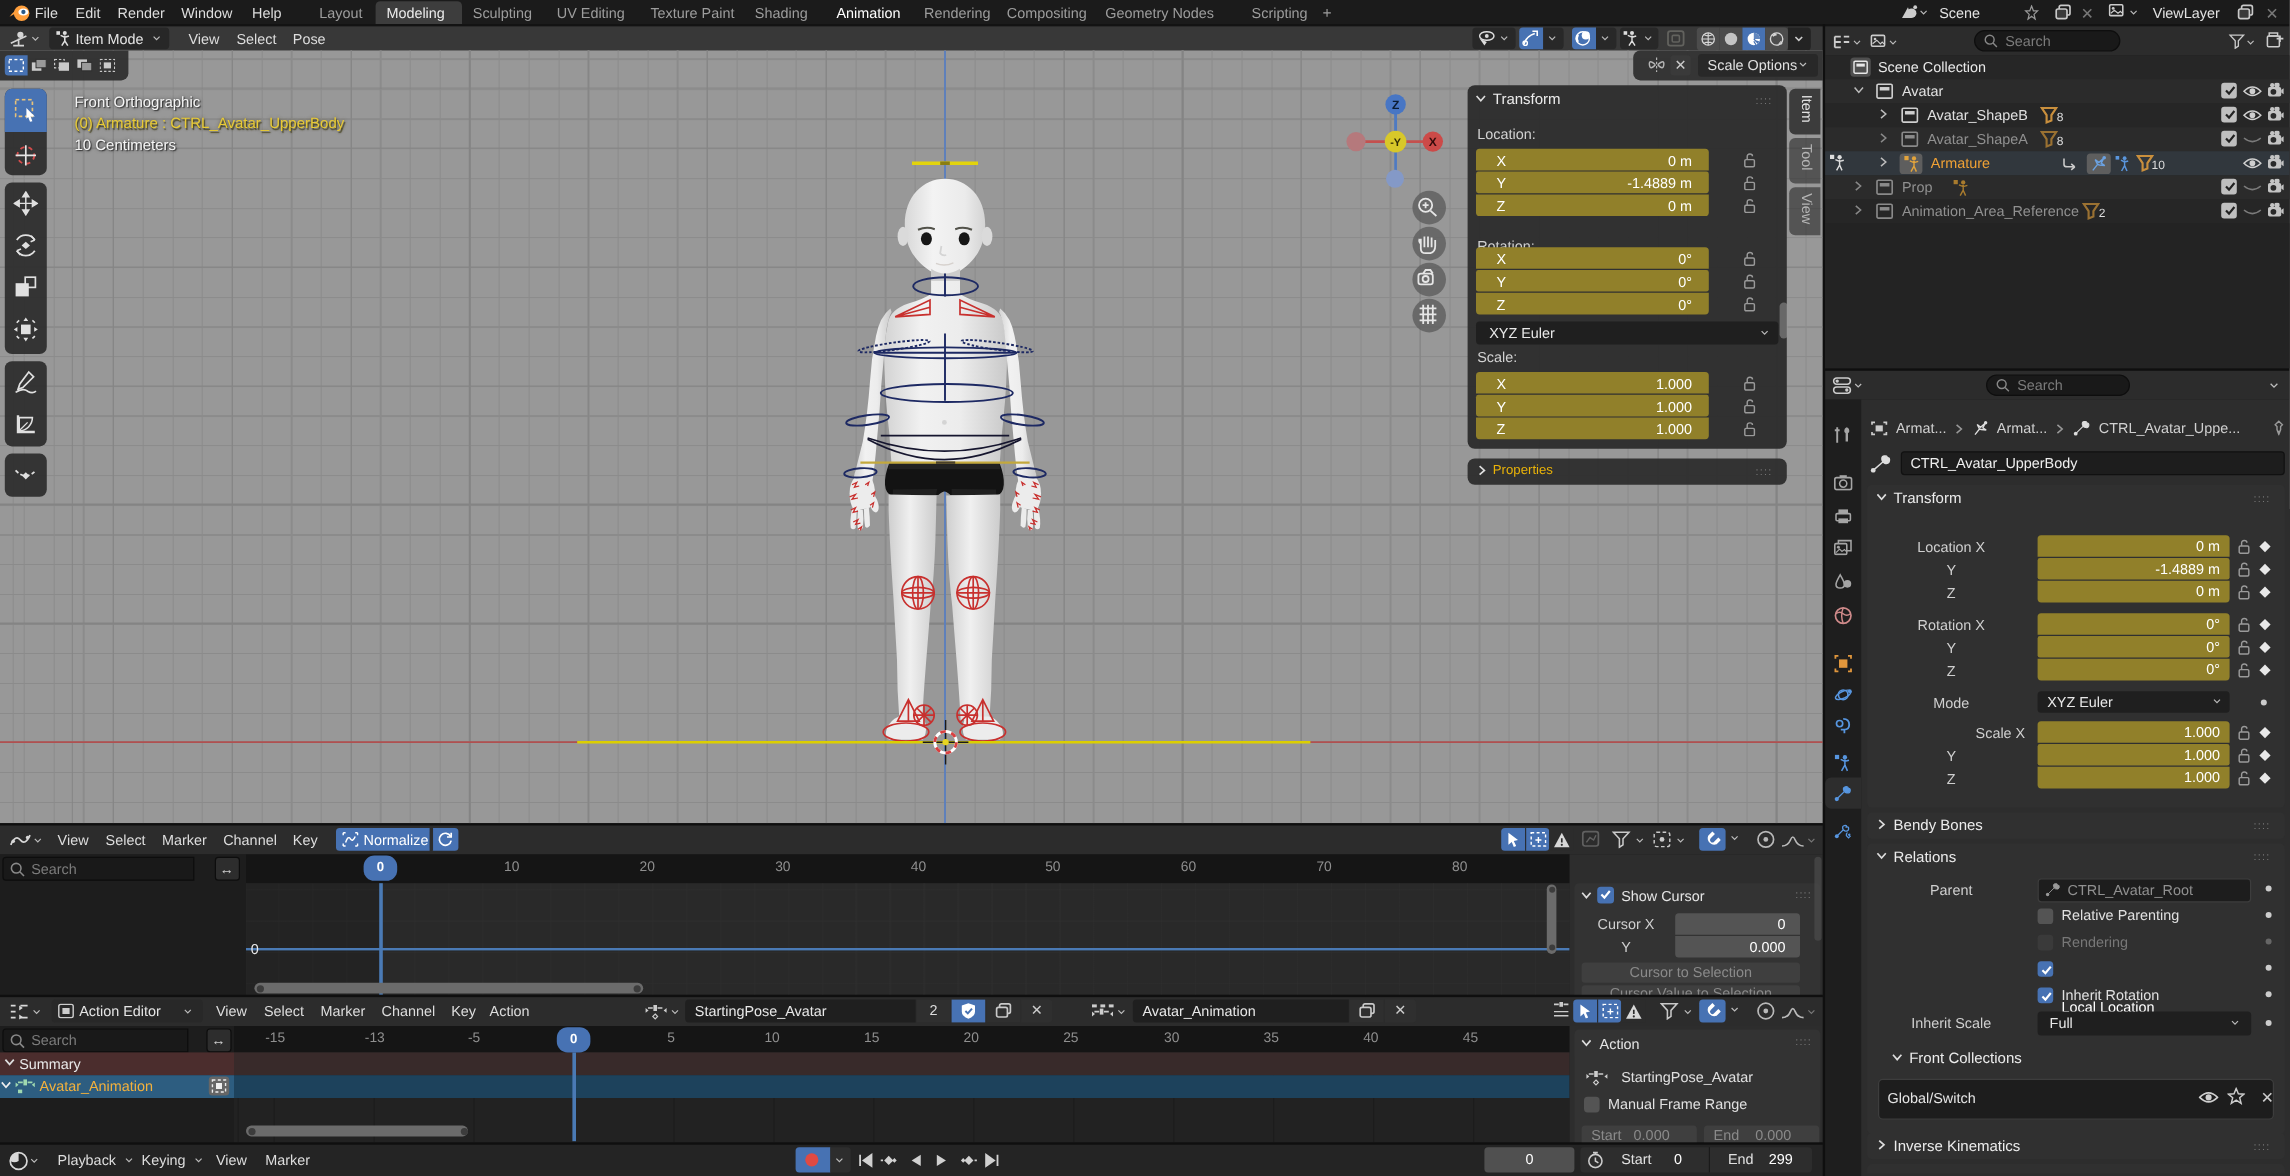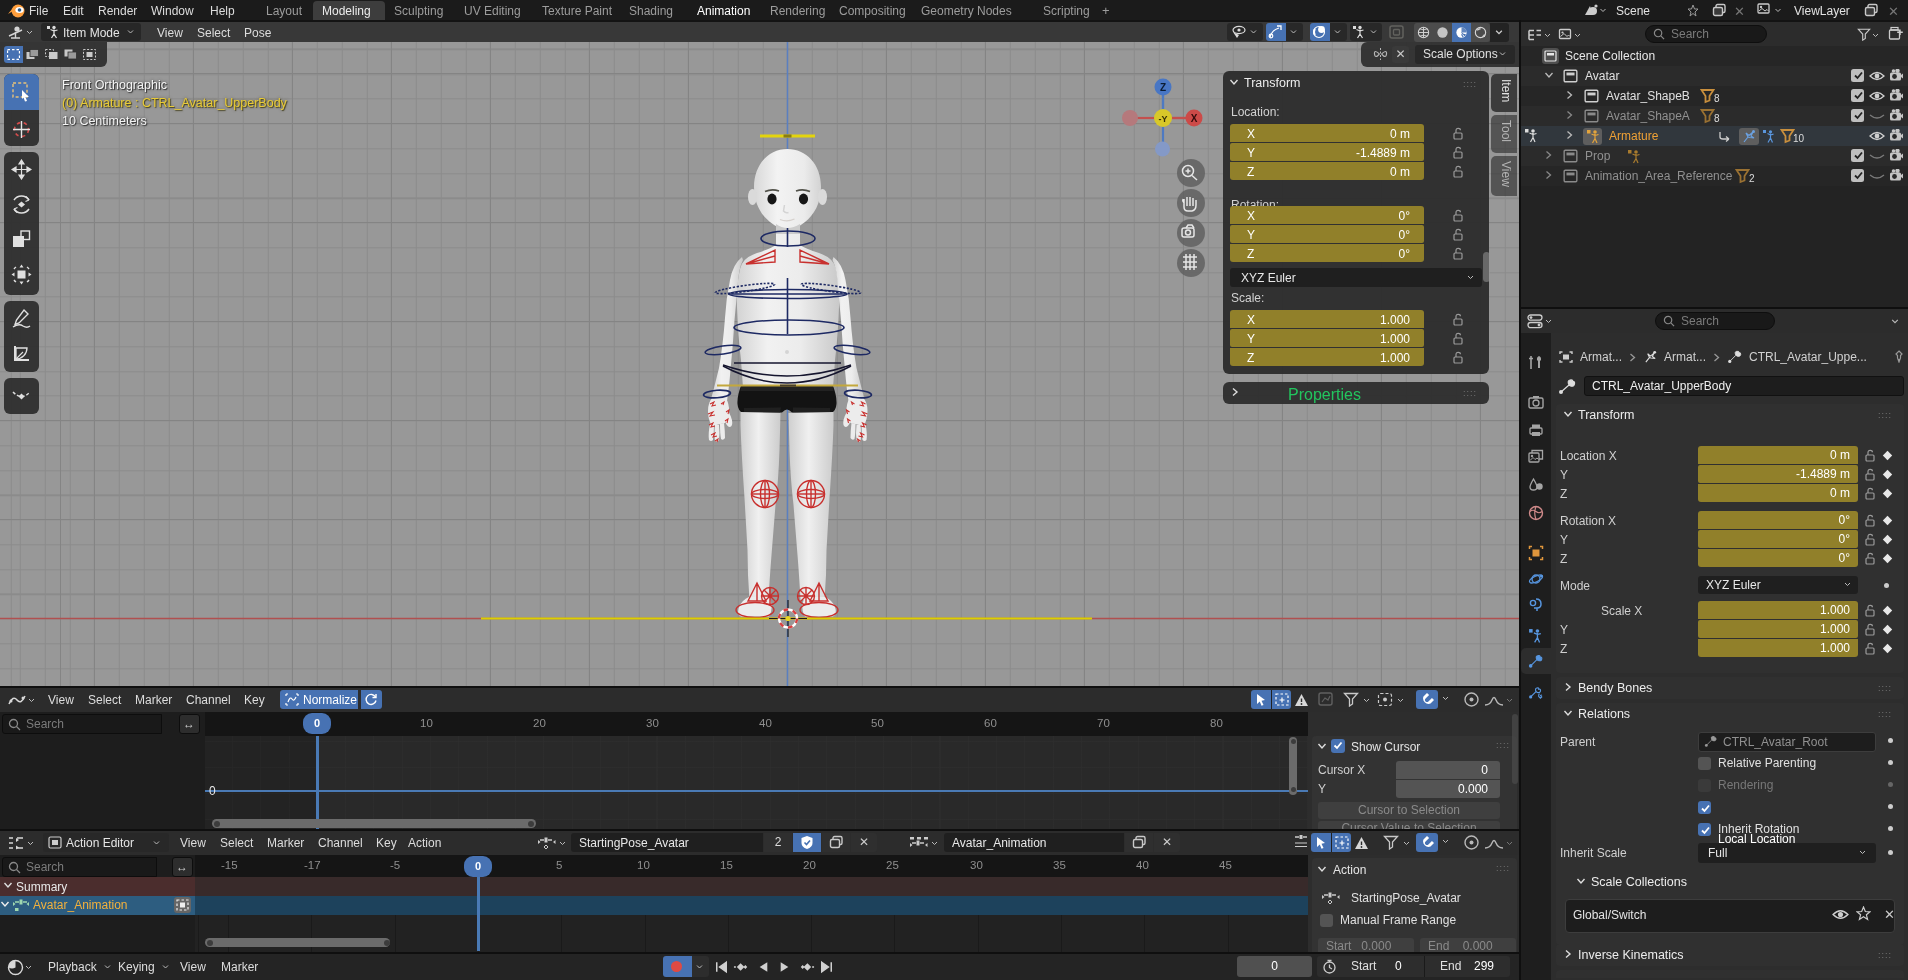--- a/index.html
+++ b/index.html
@@ -1,20 +1,20 @@
 <!DOCTYPE html>
 <html><head>
 <meta charset="utf-8">
 <style>
 *{box-sizing:border-box;margin:0;padding:0}
 body{width:1908px;height:980px;background:#1c1c1c;font-family:"Liberation Sans",sans-serif;font-size:12px;color:#d8d8d8;overflow:hidden;position:relative}
 .abs{position:absolute}
 .flex{display:flex;align-items:center}
 .fld{background:#91802a;border-radius:2px;color:#fff;position:absolute}
-.lbl{position:absolute;text-align:left;color:#cfcfcf}
+.lbl{position:absolute;text-align:center;color:#cfcfcf}
 svg{display:block}
 .menu{color:#dddddd}
 .num{color:#8f8f8f;font-size:11.5px}
 </style>
 </head>
 <body>
 
 <div class="abs" style="left:0;top:0;width:1908px;height:20px;background:#1b1b1b"></div>
 <div class="abs" style="left:0;top:20px;width:1908px;height:2px;background:#131313"></div>
 <div class="abs flex" style="left:6px;top:0;height:20px">
@@ -577,21 +577,21 @@
       <path d="M1.5 2 L4 4.5 L6.5 2" stroke="#bbb" fill="none"></path>
     </svg>
   </div>
 
 <div class="abs" style="left:1223px;top:382px;width:266px;height:22px;background:#2d2d2df2;border-radius:6px"></div>
 <div class="abs" style="left:1230px;top:387px">
     <svg width="9" height="10" viewBox="0 0 9 10">
       <path d="M3 1.5 L7 5 L3 8.5" stroke="#ddd" stroke-width="1.4" fill="none"></path>
     </svg>
   </div>
-<div class="abs" style="left:1288px;top:386px;color:#22c55e;font-size:16px">Properties</div>
+<div class="abs" style="left:1244px;top:386px;color:#eab308;font-size:11px">Properties</div>
 <div class="abs" style="left:1463px;top:388px;color:#777;font-size:9px;letter-spacing:1px">::::</div>
 
 <div class="abs" style="left:1491px;top:74px;width:26px;height:38px;background:#3c3c3c;border-radius:5px 0 0 5px;"></div>
 <div class="abs" style="left:1495px;top:79px;width:18px;writing-mode:vertical-rl;color:#e2e2e2;font-size:12px">Item</div>
 <div class="abs" style="left:1491px;top:115px;width:26px;height:38px;background:#26262699;border-radius:5px 0 0 5px;"></div>
 <div class="abs" style="left:1495px;top:120px;width:18px;writing-mode:vertical-rl;color:#b5b5b5;font-size:12px">Tool</div>
 <div class="abs" style="left:1491px;top:156px;width:26px;height:40px;background:#26262699;border-radius:5px 0 0 5px;"></div>
 <div class="abs" style="left:1495px;top:161px;width:18px;writing-mode:vertical-rl;color:#b5b5b5;font-size:12px">View</div>
 
 <div class="abs" style="left:1483px;top:252px;width:7px;height:30px;background:#9a9a9a88;border-radius:4px"></div>
@@ -904,21 +904,21 @@
 <svg width="9" height="8" viewBox="0 0 8 8" style="margin-left:1px">
       <path d="M1.5 3 L4 5.5 L6.5 3" stroke="#777" fill="none"></path>
     </svg>
 </div>
 
 <div class="abs" style="left:0;top:855px;width:195px;height:97px;background:#1d1d1d"></div>
 <div class="abs" style="left:195px;top:855px;width:1113px;height:22px;background:#151515"></div>
 <div class="abs" style="left:195px;top:877px;width:1113px;height:75px;background:#222222;background-image:repeating-linear-gradient(to right,#1a1a1a 0 1px,transparent 1px 83.3px);background-position:33px 0"></div>
 
 <div class="abs num" style="left:221px;top:859px">-15</div>
-<div class="abs num" style="left:304px;top:859px">-17</div>
+<div class="abs num" style="left:304px;top:859px">-13</div>
 <div class="abs num" style="left:390px;top:859px">-5</div>
 <div class="abs num" style="left:556px;top:859px">5</div>
 <div class="abs num" style="left:637px;top:859px">10</div>
 <div class="abs num" style="left:720px;top:859px">15</div>
 <div class="abs num" style="left:803px;top:859px">20</div>
 <div class="abs num" style="left:886px;top:859px">25</div>
 <div class="abs num" style="left:970px;top:859px">30</div>
 <div class="abs num" style="left:1053px;top:859px">35</div>
 <div class="abs num" style="left:1136px;top:859px">40</div>
 <div class="abs num" style="left:1219px;top:859px">45</div>
@@ -1723,21 +1723,21 @@
 <div class="abs" style="left:1888px;top:782px;width:5px;height:5px;background:#666;border-radius:50%"></div>
 <div class="abs" style="left:1888px;top:804px;width:5px;height:5px;background:#ccc;border-radius:50%"></div>
 <div class="abs" style="left:1888px;top:826px;width:5px;height:5px;background:#ccc;border-radius:50%"></div>
 <div class="abs" style="left:1888px;top:850px;width:5px;height:5px;background:#ccc;border-radius:50%"></div>
 
 <div class="abs" style="left:1576px;top:876px">
     <svg width="10" height="10" viewBox="0 0 10 10">
       <path d="M1.5 3 L5 7 L8.5 3" stroke="#ddd" stroke-width="1.4" fill="none"></path>
     </svg>
   </div>
-<div class="abs" style="left:1591px;top:875px;color:#ececec;font-size:12.5px">Scale Collections</div>
+<div class="abs" style="left:1591px;top:875px;color:#ececec;font-size:12.5px">Front Collections</div>
 <div class="abs" style="left:1565px;top:899px;width:330px;height:34px;background:#1d1d1d;border-radius:4px;border:1px solid #3d3d3d"></div>
 <div class="abs" style="left:1573px;top:908px;color:#e5e5e5">Global/Switch</div>
 <div class="abs" style="left:1832px;top:908px">
     <svg width="17" height="13" viewBox="0 0 16 12">
       <path d="M1 6 Q8 -1 15 6 Q8 13 1 6 Z" fill="none" stroke="#cfcfcf" stroke-width="1.3"></path>
       <circle cx="8" cy="6" r="2.4" fill="#cfcfcf"></circle>
     </svg>
   </div>
 <div class="abs" style="left:1856px;top:906px">
     <svg width="15" height="15" viewBox="0 0 15 15">

